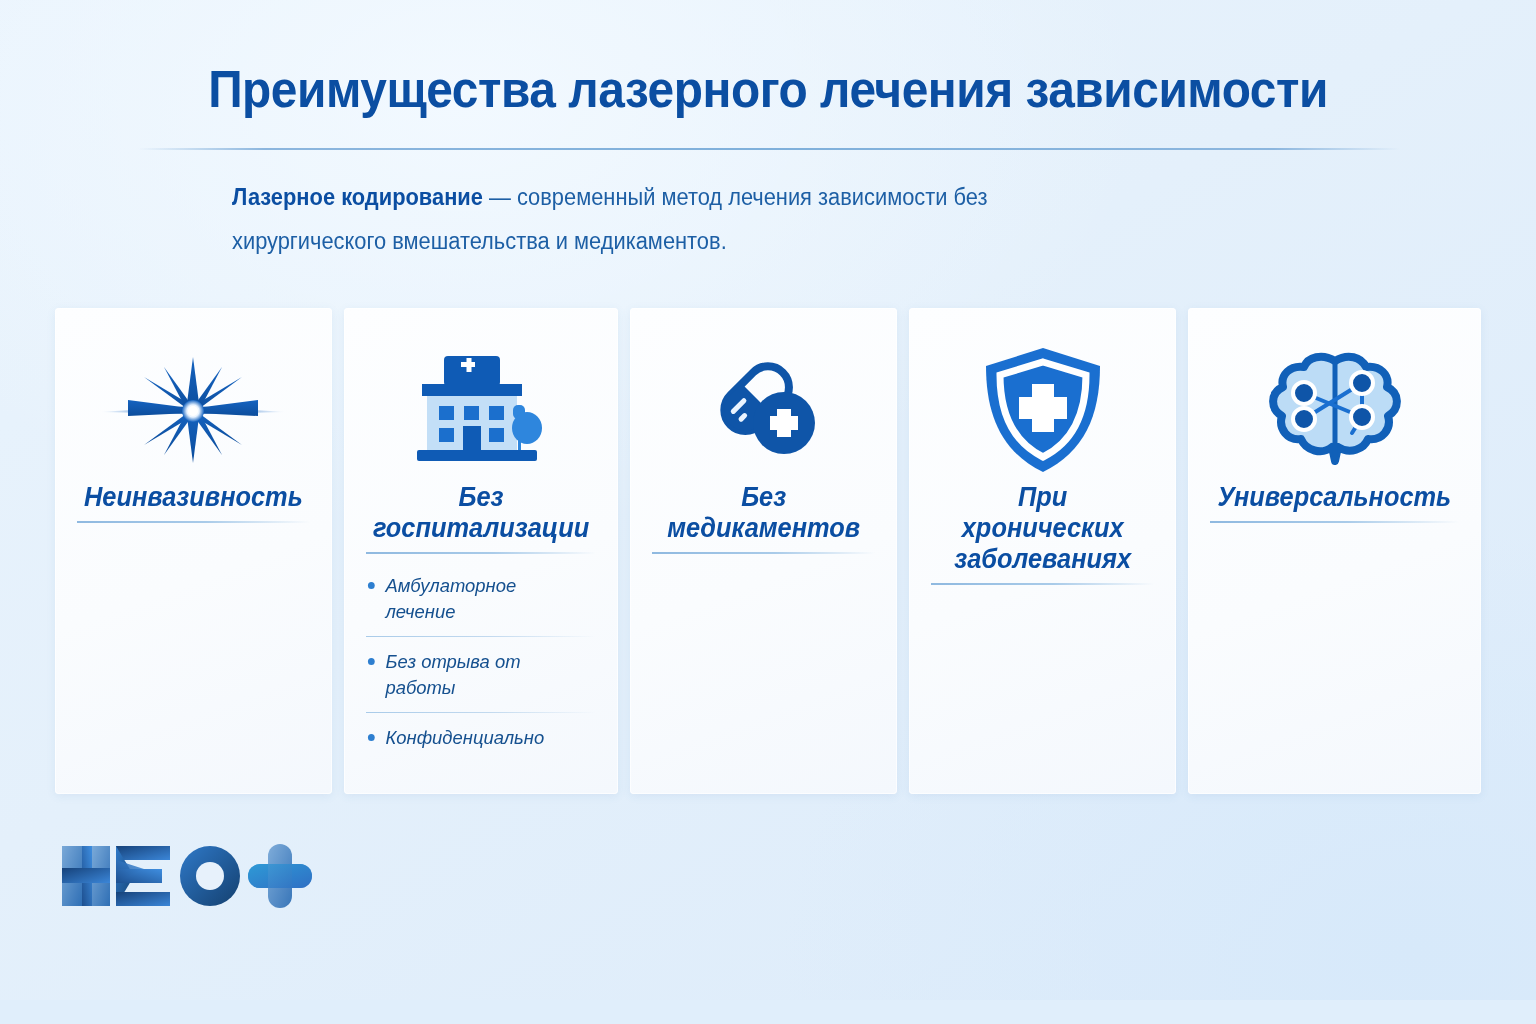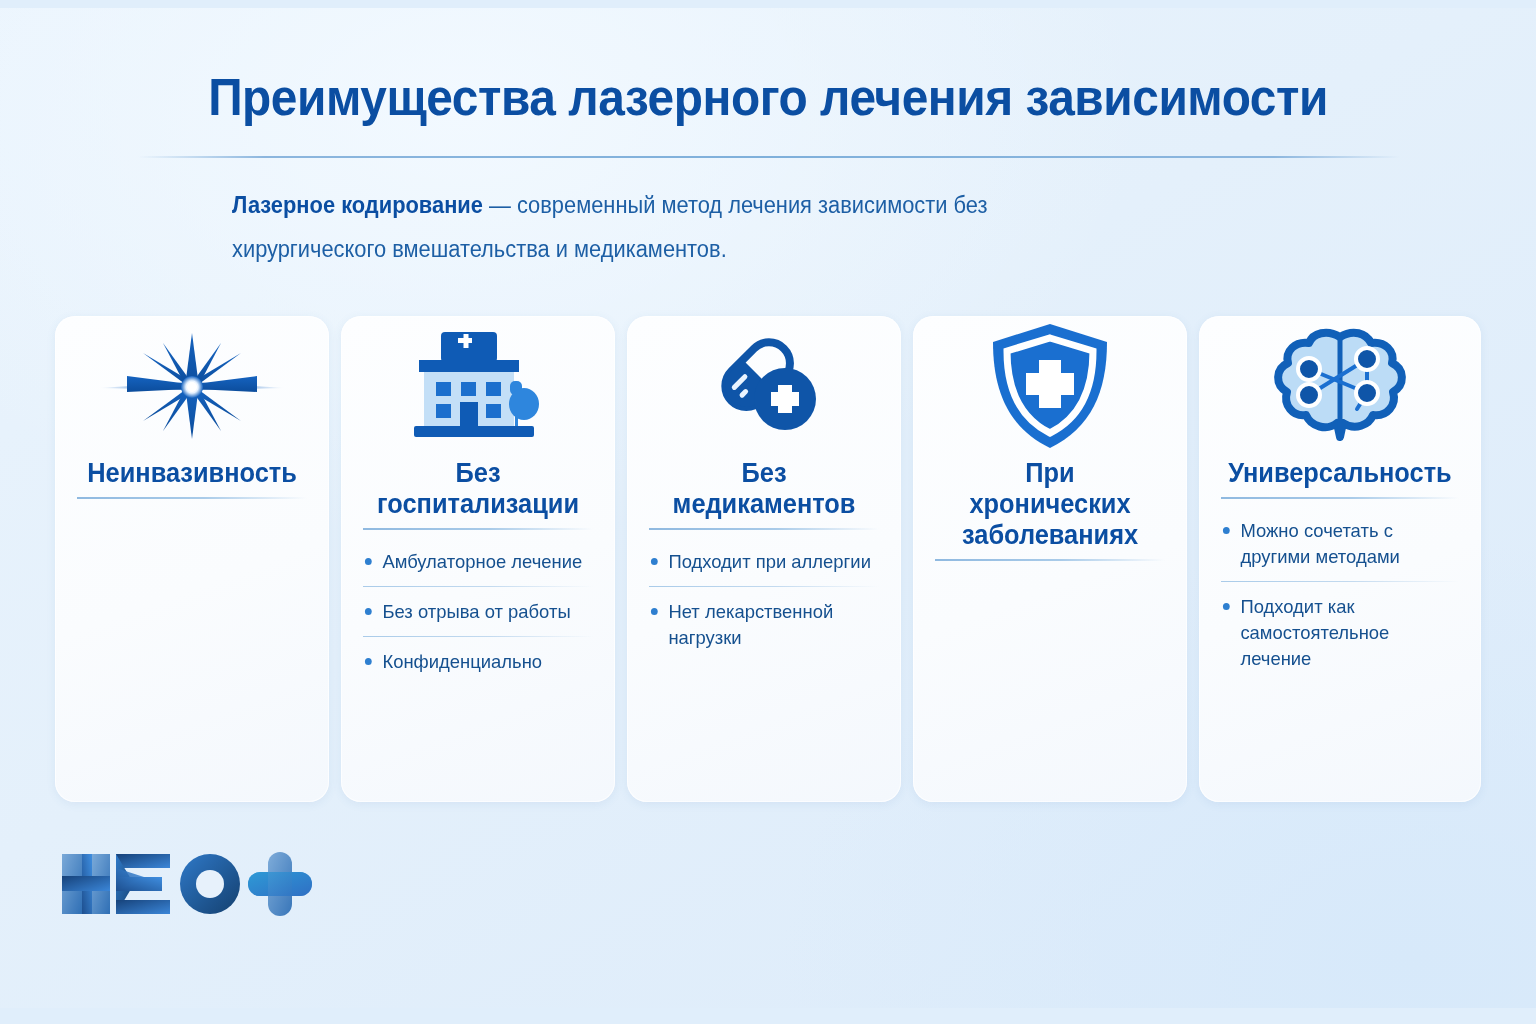--- a/index.html
+++ b/index.html
@@ -10,21 +10,20 @@
     overflow:hidden;
   }
   .poster{
     position:relative;
     width:1536px; height:1000px;
     background:
       radial-gradient(ellipse 1100px 700px at 30% 10%, #f2f9ff 0%, rgba(242,249,255,0) 62%),
       radial-gradient(ellipse 900px 600px at 92% 95%, #d7e9fa 0%, rgba(215,233,250,0) 70%),
       linear-gradient(150deg, #eaf4fd 0%, #e4f0fb 45%, #dcebfa 100%);
     box-sizing:border-box;
-    margin-top:8px;
   }
 
   
   .title{
     position:absolute; top:58px; left:0; width:100%;
     text-align:center;
     font-size:52px; line-height:62px;
     font-weight:700;
     letter-spacing:-0.5px;
     color:#0b4ea2;
@@ -47,26 +46,27 @@
 
   
   .cards{
     position:absolute; top:308px; left:55px;
     width:1426px; height:486px;
     display:flex; gap:12px;
   }
   .card{
     flex:1 1 0;
     background:linear-gradient(160deg,#fdfeff 0%, #fafcfe 55%, #f4f8fd 100%);
-    border-radius:20px;
+    border-radius:4px;
     box-shadow:0 2px 10px rgba(70,120,180,0.09), 0 0 0 1px rgba(255,255,255,0.7) inset;
-    padding:4px 22px 16px 22px;
+    padding:36px 22px 16px 22px;
     box-sizing:border-box;
     display:flex; flex-direction:column;
     position:relative;
+    font-style:italic;
   }
   .icon-wrap{
     height:132px;
     display:flex; align-items:center; justify-content:center;
     margin-bottom:6px;
   }
   .card-title{
     font-size:27px; line-height:31px;
     font-weight:700;
     color:#0b4ea2;
@@ -214,31 +214,20 @@
             <rect x="47" y="36" width="20" height="5" rx="2.5" fill="#eaf4ff" transform="rotate(0 57 38)"></rect>
             <rect x="47" y="47" width="10" height="5" rx="2.5" fill="#eaf4ff"></rect>
           </g>
           <circle cx="96" cy="73" r="31" fill="#0f55a8"></circle>
           <rect x="82" y="66" width="28" height="14" fill="#ffffff"></rect>
           <rect x="89" y="59" width="14" height="28" fill="#ffffff"></rect>
         </svg>
       </div>
       <div class="card-title">Без медикаментов</div>
       <div class="title-sep"></div>
-      <ul class="bullets">
-        <li class="bullet">
-          <span class="dot"></span>
-          <span>Подходит при аллергии</span>
-        </li>
-        <li class="bullet-sep"></li>
-        <li class="bullet">
-          <span class="dot"></span>
-          <span>Нет лекарственной нагрузки</span>
-        </li>
-      </ul>
     </div>
 
     <div class="card">
       <div class="icon-wrap">
         <svg width="130" height="132" viewBox="0 0 130 132">
           <path d="M65 4 L122 22 C122 72 106 108 65 128 C24 108 8 72 8 22 Z" fill="#1a6fd0"></path>
           <path d="M65 18 L108 31 C108 70 95 98 65 113 C35 98 22 70 22 31 Z" fill="none" stroke="#ffffff" stroke-width="7"></path>
           <rect x="41" y="53" width="48" height="22" fill="#ffffff"></rect>
           <rect x="54" y="40" width="22" height="48" fill="#ffffff"></rect>
         </svg>
@@ -263,31 +252,20 @@
             <line x1="102" y1="68" x2="92" y2="84"></line>
           </g>
           <circle cx="44" cy="44" r="11" fill="#0f55a8" stroke="#ffffff" stroke-width="4"></circle>
           <circle cx="44" cy="70" r="11" fill="#0f55a8" stroke="#ffffff" stroke-width="4"></circle>
           <circle cx="102" cy="34" r="11" fill="#0f55a8" stroke="#ffffff" stroke-width="4"></circle>
           <circle cx="102" cy="68" r="11" fill="#0f55a8" stroke="#ffffff" stroke-width="4"></circle>
         </svg>
       </div>
       <div class="card-title">Универсальность</div>
       <div class="title-sep"></div>
-      <ul class="bullets">
-        <li class="bullet">
-          <span class="dot"></span>
-          <span>Можно сочетать с другими методами</span>
-        </li>
-        <li class="bullet-sep"></li>
-        <li class="bullet">
-          <span class="dot"></span>
-          <span>Подходит как самостоятельное лечение</span>
-        </li>
-      </ul>
     </div>
 
   </div>
 
   <div class="logo" title="НЕО+">
     <svg width="270" height="76" viewBox="0 0 270 76">
       <defs>
         <linearGradient id="g1" x1="0" y1="0" x2="1" y2="1">
           <stop offset="0" stop-color="#7aa9d8"></stop>
             <stop offset="1" stop-color="#2f6fb5"></stop>

